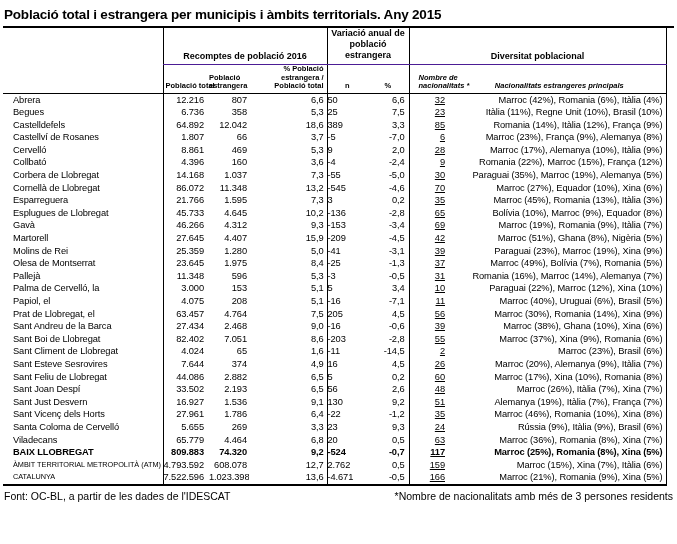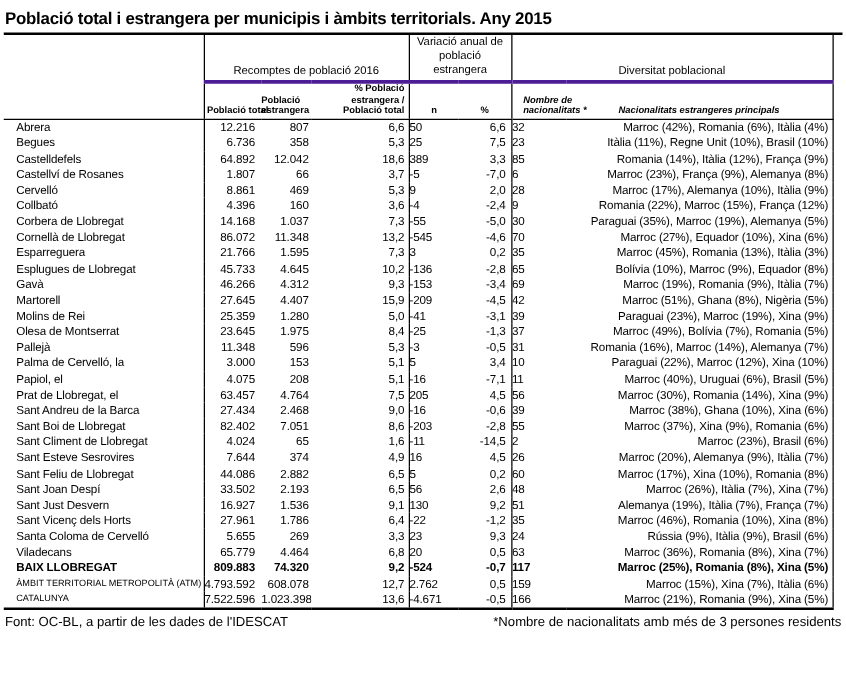--- a/index.html
+++ b/index.html
@@ -34,26 +34,26 @@
     font-weight: normal;
   }
 
   
   .bl { border-left: 1px solid #000; }
   .br { border-right: 1px solid #000; }
 
   
   .g {
     font-size: 9px;
-    font-weight: normal;
+    font-weight: bold;
     text-align: center;
     vertical-align: bottom;
     height: 28px;
     padding-bottom: 3px;
-    border-bottom: 3px solid #4c1d95;
+    border-bottom: 1px solid #4c1d95;
   }
   .g-mid { white-space: normal; line-height: 11px; padding-left: 3px; padding-right: 3px; }
 
   
   .h {
     font-size: 7.5px;
     font-weight: bold;
     vertical-align: bottom;
     height: 25px;
     padding-bottom: 2px;
@@ -77,21 +77,21 @@
     line-height: 12.6px;
     height: 12.6px;
     letter-spacing: -0.1px;
   }
   .c-name       { text-align: left;  padding-left: 10px; }
   .c-total      { text-align: right; padding-right: 5px; }
   .c-foreign    { text-align: right; padding-right: 2px; }
   .c-pct        { text-align: right; padding-right: 3px; }
   .c-n          { text-align: left; padding-right: 3px; }
   .c-var        { text-align: right; padding-right: 4px; }
-  .c-ncount     { text-align: left; padding-right: 8px; }
+  .c-ncount     { text-align: right; padding-right: 8px; text-decoration: underline; }
   .c-principals { text-align: right; padding-right: 3px; }
 
   .row-bold td { font-weight: bold; }
   .name-small  { font-size: 7.3px !important; letter-spacing: 0 !important; }
   .row-last td { border-bottom: 2px solid #000; }
 
   .footer {
     display: flex;
     justify-content: space-between;
     margin-top: 4px;

